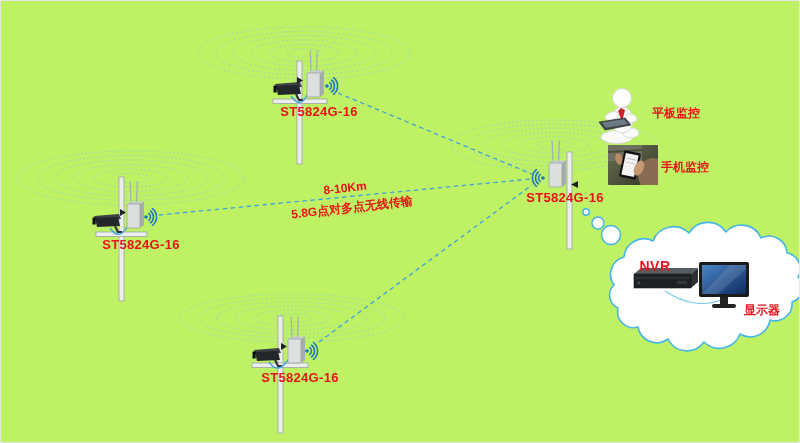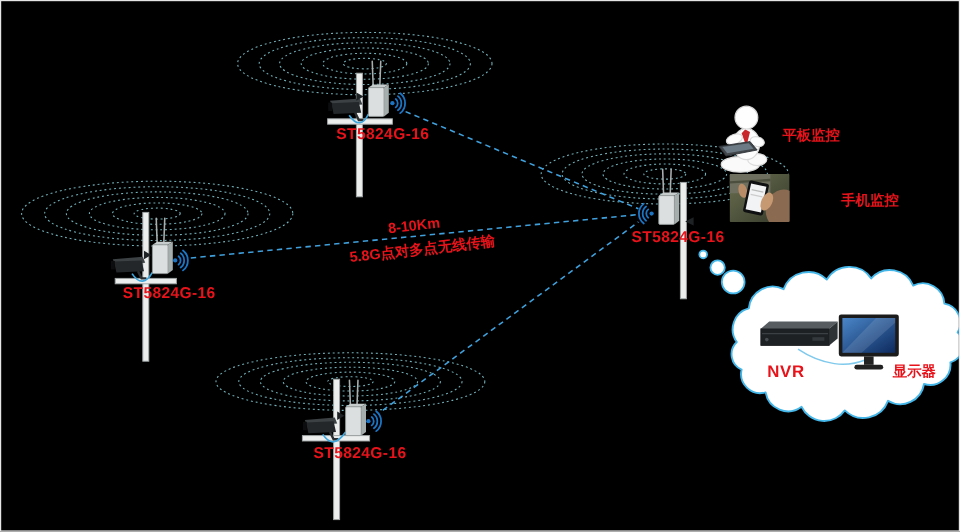--- a/index.html
+++ b/index.html
@@ -1,40 +1,40 @@
 <!DOCTYPE html>
 <html style="--red: #e8131a; --line: #3fa0dc; --wifi: #1b74c4; --ring: #86cfd8; --cloud: #45b6e8;"><head>
 <meta charset="utf-8">
 <style>
   :root{
     --red:#e8131a; --line:#3fa0dc; --wifi:#1b74c4; --ring:#86cfd8; --cloud:#45b6e8;
   }
   html,body{margin:0;padding:0;background:#fff;}
   .stage{
-    position:relative;width:800px;height:443px;background:#000000;overflow:hidden;
+    position:relative;width:800px;height:443px;background:#bef264;overflow:hidden;
     border:1px solid #e6e6e6;box-sizing:border-box;
     font-family:"Liberation Sans","DejaVu Sans",sans-serif;
   }
   svg{position:absolute;left:0;top:0;}
   .ring{fill:none;stroke:var(--ring);stroke-width:.9;stroke-dasharray:1.6 2.4;opacity:.85;}
   .wifidot{fill:var(--wifi);}
   .wifiarc{fill:none;stroke:var(--wifi);stroke-width:1.5;stroke-linecap:round;}
   .dash{fill:none;stroke:var(--line);stroke-width:1.3;stroke-dasharray:4.5 3.5;}
   .pole{fill:#eceeee;stroke:#9fa4a4;stroke-width:.8;}
   .ant{stroke:#a9afaf;stroke-width:1.3;stroke-linecap:round;}
   .cable{fill:none;stroke:#3da6dc;stroke-width:1.4;}
   .bubble{fill:#fff;stroke:var(--cloud);stroke-width:1.5;}
   .cloudpath{fill:#fff;stroke:var(--cloud);stroke-width:1.6;stroke-linejoin:round;}
   .arrow{fill:#1e2224;}
   .lbl{position:absolute;color:var(--red);font-weight:bold;white-space:nowrap;
        transform:translate(-50%,-50%);}
   .lbl.rot{transform:translate(-50%,-50%) rotate(-6.5deg);}
   .fs13{font-size:13px;letter-spacing:.3px;}
   .fs12{font-size:12px;}
-  .fs14{font-size:14px;letter-spacing:.5px;margin-top:43px;}
+  .fs14{font-size:14px;letter-spacing:.5px;}
 </style>
 </head>
 <body>
 
 <div class="stage">
 <svg width="800" height="443" viewBox="0 0 800 443">
   <defs>
     <g id="cam">
       <path d="M-14,-6 L11,-8 L13,-3 L-12,-1 Z" fill="#3c4144"></path>
       <path d="M-13,-4 L10,-5 L12,4 L-11,5 Z" fill="#23272a"></path>
@@ -209,16 +209,16 @@
   </g>
 </svg>
 
   <div class="lbl fs13" style="left:318px;top:110px">ST5824G-16</div>
   <div class="lbl fs13" style="left:140px;top:243px">ST5824G-16</div>
   <div class="lbl fs13" style="left:299px;top:376px">ST5824G-16</div>
   <div class="lbl fs13" style="left:564px;top:196px">ST5824G-16</div>
   <div class="lbl rot fs12" style="left:344px;top:187px">8-10Km</div>
   <div class="lbl rot fs12" style="left:351px;top:207px">5.8G点对多点无线传输</div>
   <div class="lbl fs12" style="left:675px;top:112px">平板监控</div>
-  <div class="lbl fs12" style="left:724px;top:166px">手机监控</div>
+  <div class="lbl fs12" style="left:684px;top:166px">手机监控</div>
   <div class="lbl fs14" style="left:654px;top:265px">NVR</div>
   <div class="lbl fs12" style="left:761px;top:309px">显示器</div>
 </div>
 
 </body></html>

